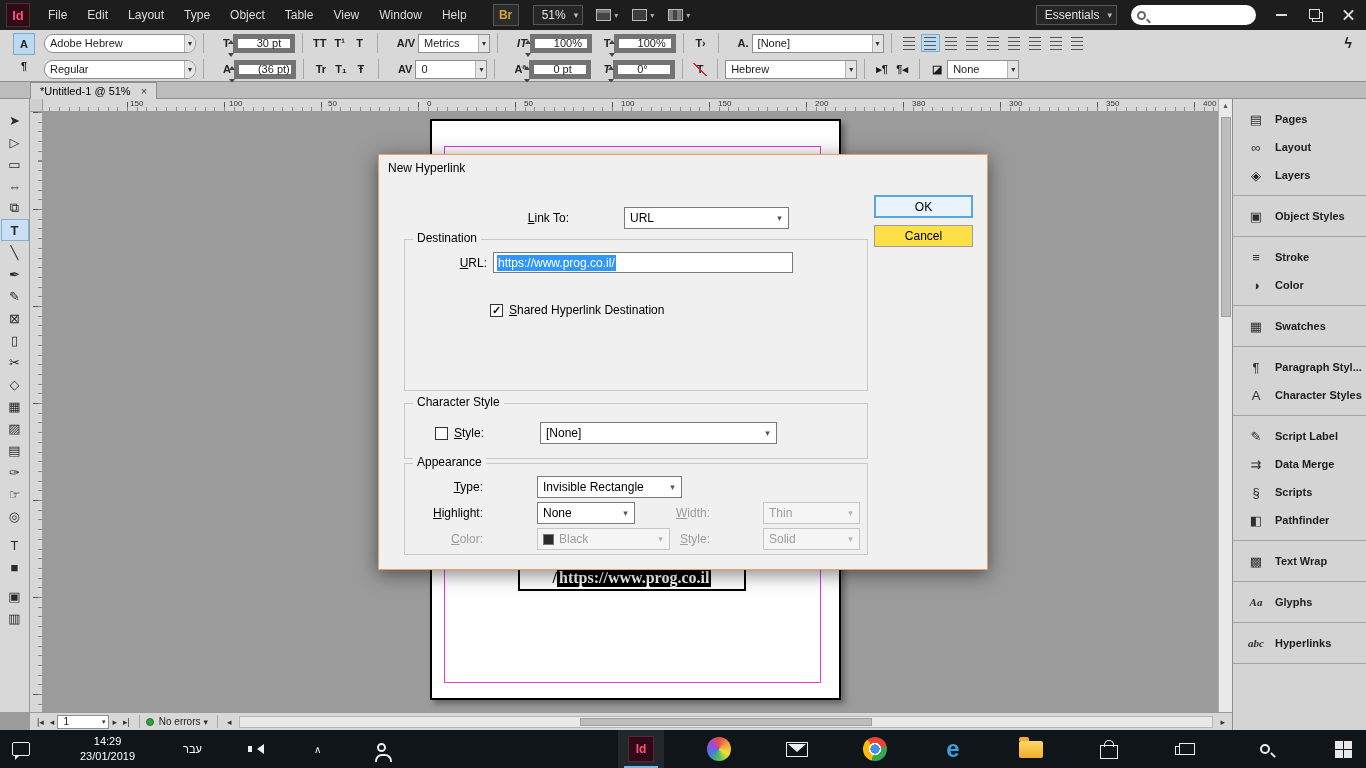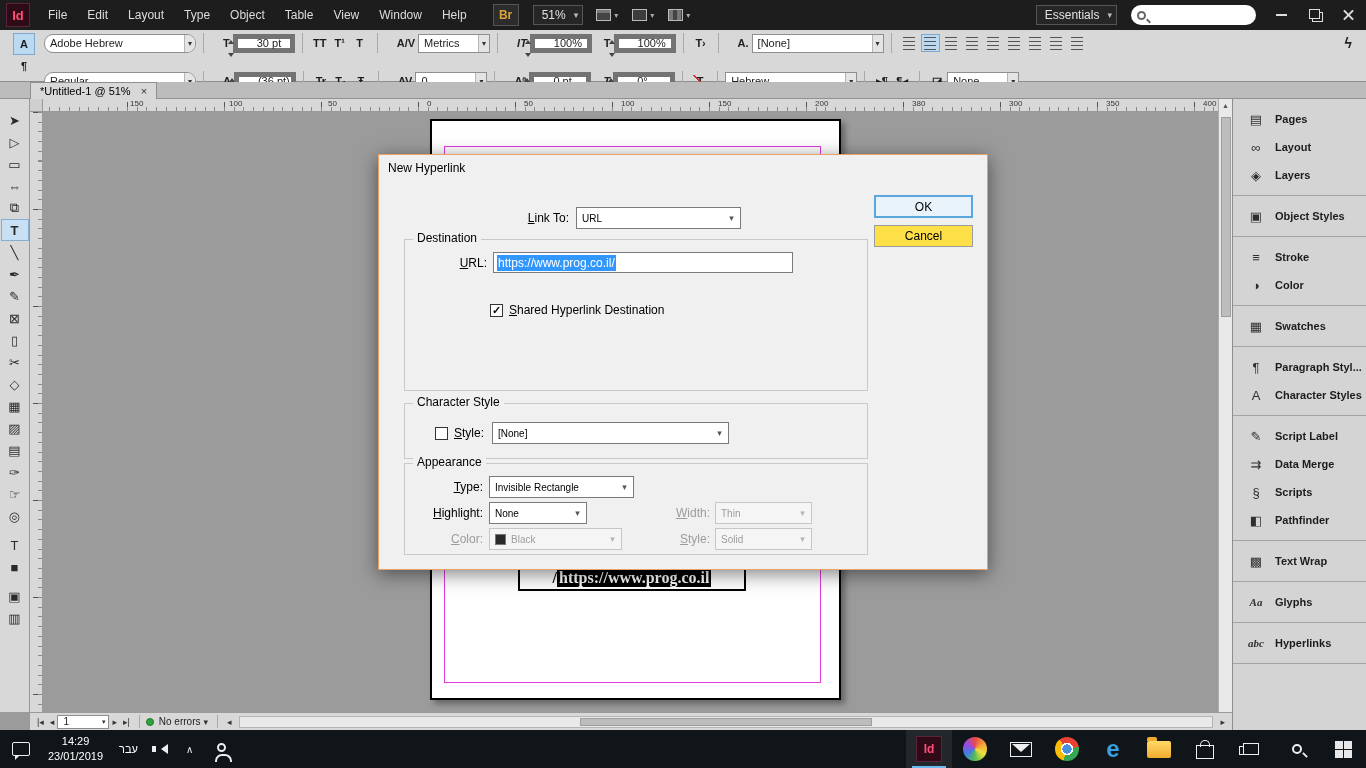--- a/index.html
+++ b/index.html
@@ -30,21 +30,21 @@
   .wb-max::after { content:""; width:9px; height:8px; border:1px solid #ddd; position:absolute; left:11px; top:9px; background:#1d1d1d; }
   .wb-close::before, .wb-close::after { content:""; position:absolute; width:13px; height:2px; background:#ddd; left:10px; top:14px; }
   .wb-close::before { transform:rotate(45deg); } .wb-close::after { transform:rotate(-45deg); }
 
   
   .controlbar { position:absolute; left:0; top:30px; width:1366px; height:52px; background:#d8d8d8; border-bottom:1px solid #8e8e8e; color:#1c1c1c; font-size:11px; }
   .cp-col { position:absolute; left:13px; top:3px; width:24px; }
   .cp-btn { width:22px; height:22px; display:flex; align-items:center; justify-content:center; font-weight:bold; border:1px solid transparent; }
   .cp-btn.active { background:#bcd9f2; border-color:#7fa8cc; }
   .cb-row { position:absolute; left:44px; right:0; height:26px; display:flex; align-items:center; }
-  .r1 { top:0; } .r2 { top:26px;margin-top:12px; }
+  .r1 { top:0; } .r2 { top:26px; }
   .vsep { width:1px; height:20px; background:#a8a8a8; margin:0 7px; flex:none; }
   .combo { height:19px; background:#fff; border:1px solid #8f8f8f; display:flex; align-items:center; padding-left:5px; overflow:hidden; flex:none; }
   .combo::after { content:"▾"; font-size:8px; color:#333; margin-left:auto; padding:0 3px; border-left:1px solid #b5b5b5; background:#e4e4e4; height:100%; display:flex; align-items:center; }
   .w150 { width:152px;border-radius:9px; } .w130 { width:132px; } .w72 { width:72px; }
   .stepper { height:19px; width:62px; background:#fff; border:5px solid #737373; display:flex; align-items:center; padding-left:19px; position:relative; flex:none; }
   .stepper .spin { position:absolute; left:-10px; top:1px; width:9px; height:17px; display:flex; flex-direction:column; justify-content:space-between; }
   .spin b { display:block; width:0; height:0; border-left:3px solid transparent; border-right:3px solid transparent; }
   .spin .su { border-bottom:4px solid #444; } .spin .sd { border-top:4px solid #444; }
   .cb-icon { font-weight:bold; margin:0 3px 0 12px; color:#222; flex:none; }
   .cb-icon.it { font-style:italic; }
@@ -97,38 +97,38 @@
   .p-icon { width:20px; text-align:center; font-size:13px; color:#2f2f2f; }
   .p-icon.txt { font-size:11px; font-style:italic; font-family:"Liberation Serif",serif; font-weight:bold; }
   .p-label { font-weight:bold; font-size:11px; color:#1c1c1c; white-space:nowrap; }
 
   
   .dialog { position:absolute; left:378px; top:154px; width:610px; height:416px; background:#f0f0f0; border:1px solid #e8a268; box-shadow:0 4px 18px rgba(0,0,0,.5); z-index:50; color:#000; }
   .dlg-title { height:27px; line-height:27px; padding-left:9px; font-size:12px; }
   .mn { display:inline-block; }
   .mn::first-letter { text-decoration:underline; }
   .dlg-label { position:absolute; text-align:right; }
-  .wcombo { position:absolute; height:22px; background:#fff; border:1px solid #7a7a7a; display:flex; align-items:center; padding-left:5px; font-size:10px; }
+  .wcombo { position:absolute; height:22px; background:#fff; border:1px solid #7a7a7a; display:flex; align-items:center; padding-left:5px; font-size:12px;margin-left:48px; }
   .wcombo::after { content:"▾"; font-size:9px; color:#555; margin-left:auto; width:17px; text-align:center; }
   .wcombo.disabled { background:#f5f5f5; border-color:#c6c6c6; color:#9c9c9c; }
   .wcombo.disabled::after { color:#b5b5b5; }
   .ok-btn { position:absolute; left:495px; top:40px; width:99px; height:23px; background:#e9f3fb; border:2px solid #5aa7dd; display:flex; align-items:center; justify-content:center; font-size:12px; }
   .cancel-btn { position:absolute; left:495px; top:70px; width:99px; height:22px; background:#fde047; border:1px solid #9d9d9d; display:flex; align-items:center; justify-content:center; font-size:12px; }
   .fs { position:absolute; border:1px solid #c9c9c9; }
   .fs-legend { position:absolute; top:-9px; left:8px; background:#f0f0f0; padding:0 4px; font-size:12px; }
   .url-input { position:absolute; left:88px; top:12px; width:300px; height:21px; background:#fff; border:1px solid #7a7a7a; display:flex; align-items:center; padding-left:3px; font-size:12px; }
   .sel-blue { background:#3297fd; color:#fff; padding:1px 1px; }
   .cbx { width:13px; height:13px; background:#fff; border:1px solid #333; display:inline-flex; align-items:center; justify-content:center; font-size:11px; flex:none; }
   .cbx.checked::after { content:"✓"; font-weight:bold; color:#111; }
   .cbx-row { position:absolute; display:flex; align-items:center; gap:6px; font-size:12px; }
   .swatch { width:11px; height:11px; background:#2b2b2b; border:1px solid #777; margin-right:5px; flex:none; }
   .gray { color:#9c9c9c; }
 
   
-  .taskbar { position:absolute; left:0; top:730px; width:1366px; height:38px; background:#101519; display:flex; align-items:center; color:#fff; }
+  .taskbar { position:absolute; left:0; top:730px; width:1366px; height:38px; background:#101519; display:flex; align-items:center; color:#fff;gap:32px; }
   .tb-cell { height:38px; display:flex; align-items:center; justify-content:center; flex:none; }
   .chat-icon { width:18px; height:14px; border:1px solid #eee; border-radius:2px; position:relative; margin:0 12px; }
   .chat-icon::after { content:""; position:absolute; left:2px; bottom:-5px; border-left:5px solid #eee; border-bottom:5px solid transparent; }
   .clock { text-align:center; font-size:11px; line-height:1.35; margin:0 6px; }
   .lang { font-size:11px; margin:0 10px; }
   .spk { width:0; height:0; border:5px solid transparent; border-right:7px solid #eee; position:relative; margin:0 8px; }
   .spk::before { content:""; position:absolute; left:-9px; top:-3px; width:4px; height:6px; background:#eee; }
   .chev { font-size:10px; color:#eee; margin:0 10px; }
   .ppl { width:9px; height:9px; border:2px solid #eee; border-radius:50%; position:relative; margin:0 14px 4px; }
   .ppl::after { content:""; position:absolute; left:-4px; top:9px; width:13px; height:6px; border:2px solid #eee; border-bottom:none; border-radius:7px 7px 0 0; }

